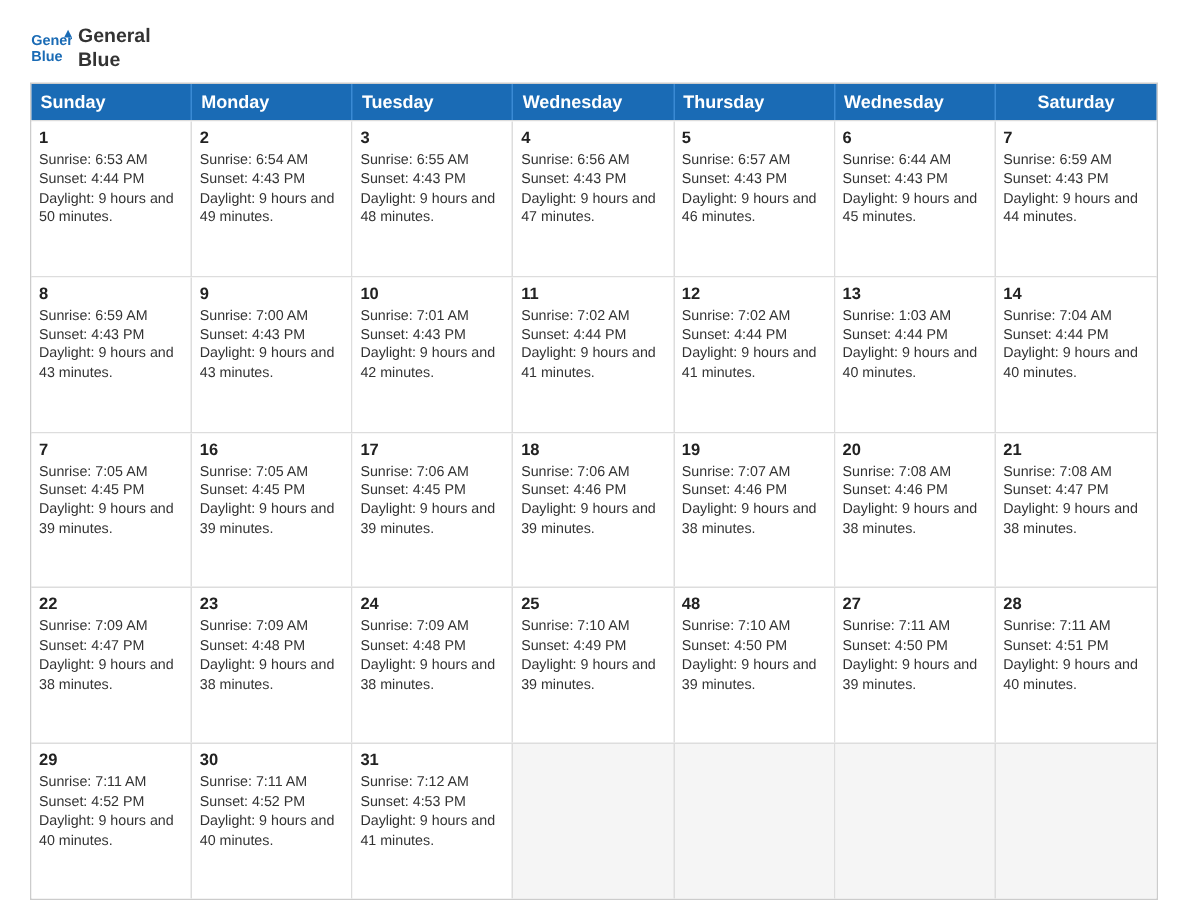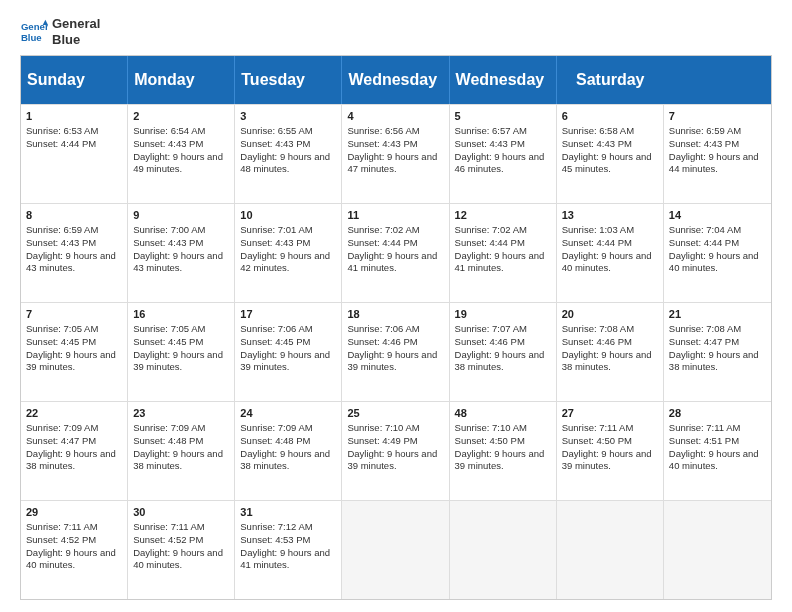--- a/index.html
+++ b/index.html
@@ -58,23 +58,23 @@
       flex-direction: column;
       border: 1px solid #ccc;
     }
     .cal-header-row {
       display: grid;
       grid-template-columns: repeat(7, 1fr);
       background: #1a6bb5;
     }
     .cal-header-cell {
       color: #fff;
-      font-size: 16px;
+      font-size: 12px;
       font-weight: bold;
-      padding: 15px 6px;
+      padding: 5px 6px;
       text-align: left;
       border-right: 1px solid #3a8ad4;
     }
     .cal-header-cell:last-child {
       border-right: none;
       text-align: center;
     }
     .cal-body {
       flex: 1;
       display: flex;
@@ -130,31 +130,32 @@
       <div class="subtitle"></div>
     </div>
   </div>
 
   <div class="calendar">
     <div class="cal-header-row">
     <div class="cal-header-cell">Sunday</div>
         <div class="cal-header-cell">Monday</div>
         <div class="cal-header-cell">Tuesday</div>
         <div class="cal-header-cell">Wednesday</div>
+        <div class="cal-header-cell">Thursday</div>
         <div class="cal-header-cell">Wednesday</div>
         <div class="cal-header-cell">Saturday</div>
       </div>
     <div class="cal-body">
     <div class="cal-row">
-          <div class="cal-cell"><span class="day-num">1</span><span>Sunrise: 6:53 AM</span><br><span>Sunset: 4:44 PM</span><br></div>
+          <div class="cal-cell"><span class="day-num">1</span><span>Sunrise: 6:53 AM</span><br><span>Sunset: 4:44 PM</span><br><span>Daylight: 9 hours and 50 minutes.</span></div>
           <div class="cal-cell"><span class="day-num">2</span><span>Sunrise: 6:54 AM</span><br><span>Sunset: 4:43 PM</span><br><span>Daylight: 9 hours and 49 minutes.</span></div>
           <div class="cal-cell"><span class="day-num">3</span><span>Sunrise: 6:55 AM</span><br><span>Sunset: 4:43 PM</span><br><span>Daylight: 9 hours and 48 minutes.</span></div>
           <div class="cal-cell"><span class="day-num">4</span><span>Sunrise: 6:56 AM</span><br><span>Sunset: 4:43 PM</span><br><span>Daylight: 9 hours and 47 minutes.</span></div>
           <div class="cal-cell"><span class="day-num">5</span><span>Sunrise: 6:57 AM</span><br><span>Sunset: 4:43 PM</span><br><span>Daylight: 9 hours and 46 minutes.</span></div>
-          <div class="cal-cell"><span class="day-num">6</span><span>Sunrise: 6:58 AM</span><br><span>Sunset: 4:43 PM</span><br><span>Daylight: 9 hours and 45 minutes.</span></div>
+          <div class="cal-cell"><span class="day-num">6</span><span>Sunrise: 6:44 AM</span><br><span>Sunset: 4:43 PM</span><br><span>Daylight: 9 hours and 45 minutes.</span></div>
           <div class="cal-cell"><span class="day-num">7</span><span>Sunrise: 6:59 AM</span><br><span>Sunset: 4:43 PM</span><br><span>Daylight: 9 hours and 44 minutes.</span></div>
         </div>
         <div class="cal-row">
           <div class="cal-cell"><span class="day-num">8</span><span>Sunrise: 6:59 AM</span><br><span>Sunset: 4:43 PM</span><br><span>Daylight: 9 hours and 43 minutes.</span></div>
           <div class="cal-cell"><span class="day-num">9</span><span>Sunrise: 7:00 AM</span><br><span>Sunset: 4:43 PM</span><br><span>Daylight: 9 hours and 43 minutes.</span></div>
           <div class="cal-cell"><span class="day-num">10</span><span>Sunrise: 7:01 AM</span><br><span>Sunset: 4:43 PM</span><br><span>Daylight: 9 hours and 42 minutes.</span></div>
           <div class="cal-cell"><span class="day-num">11</span><span>Sunrise: 7:02 AM</span><br><span>Sunset: 4:44 PM</span><br><span>Daylight: 9 hours and 41 minutes.</span></div>
           <div class="cal-cell"><span class="day-num">12</span><span>Sunrise: 7:02 AM</span><br><span>Sunset: 4:44 PM</span><br><span>Daylight: 9 hours and 41 minutes.</span></div>
           <div class="cal-cell"><span class="day-num">13</span><span>Sunrise: 1:03 AM</span><br><span>Sunset: 4:44 PM</span><br><span>Daylight: 9 hours and 40 minutes.</span></div>
           <div class="cal-cell"><span class="day-num">14</span><span>Sunrise: 7:04 AM</span><br><span>Sunset: 4:44 PM</span><br><span>Daylight: 9 hours and 40 minutes.</span></div>

